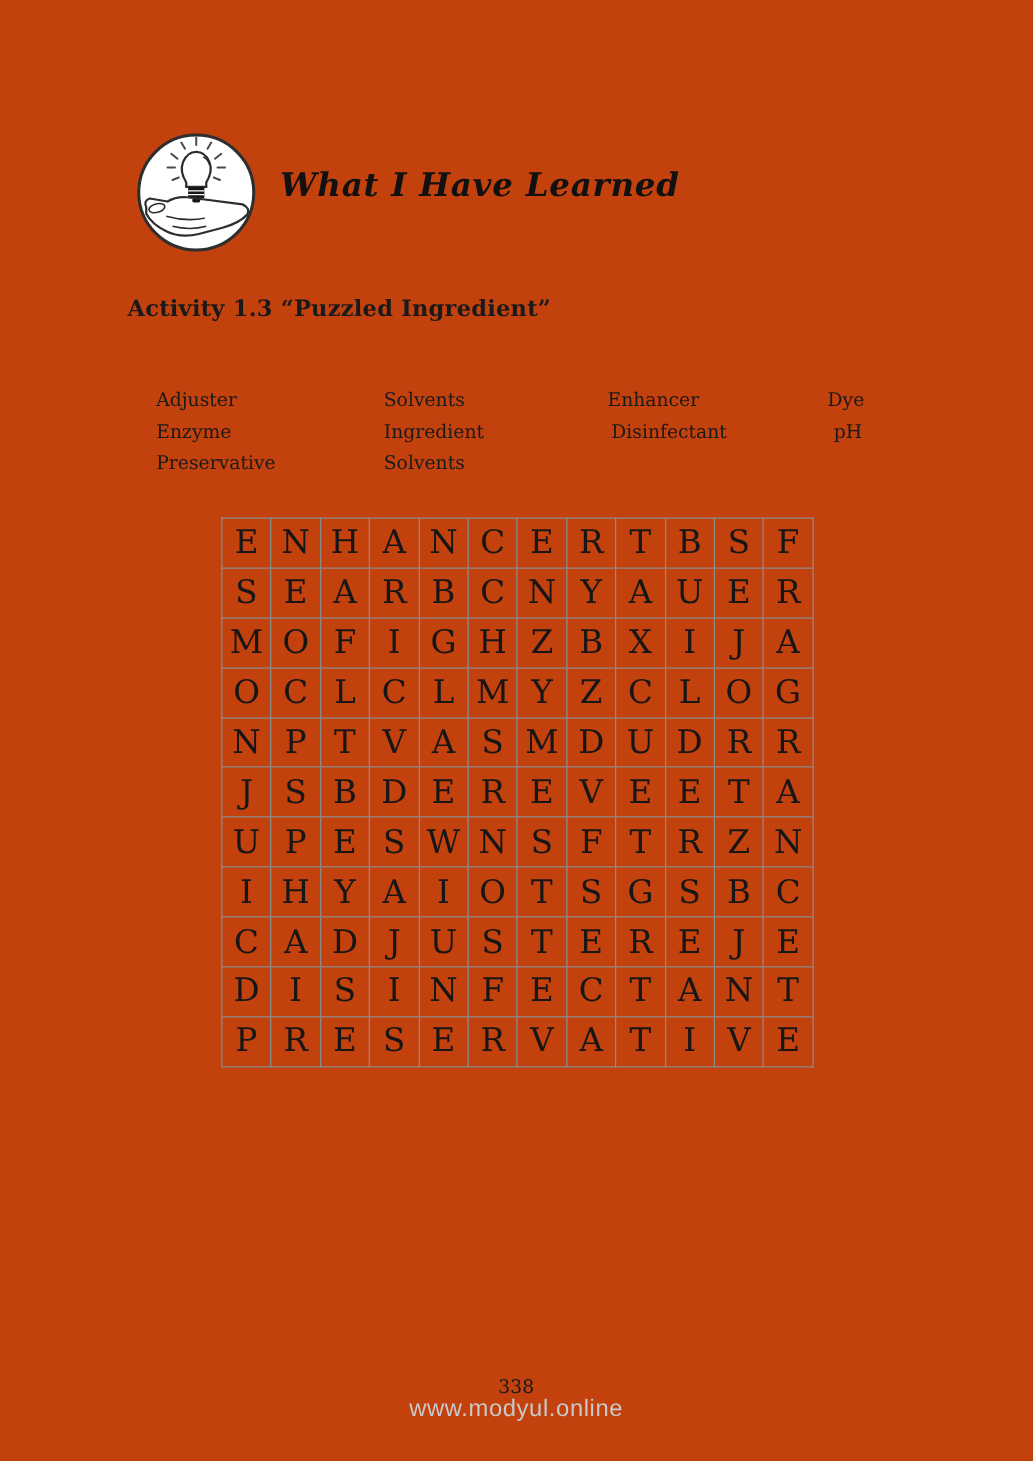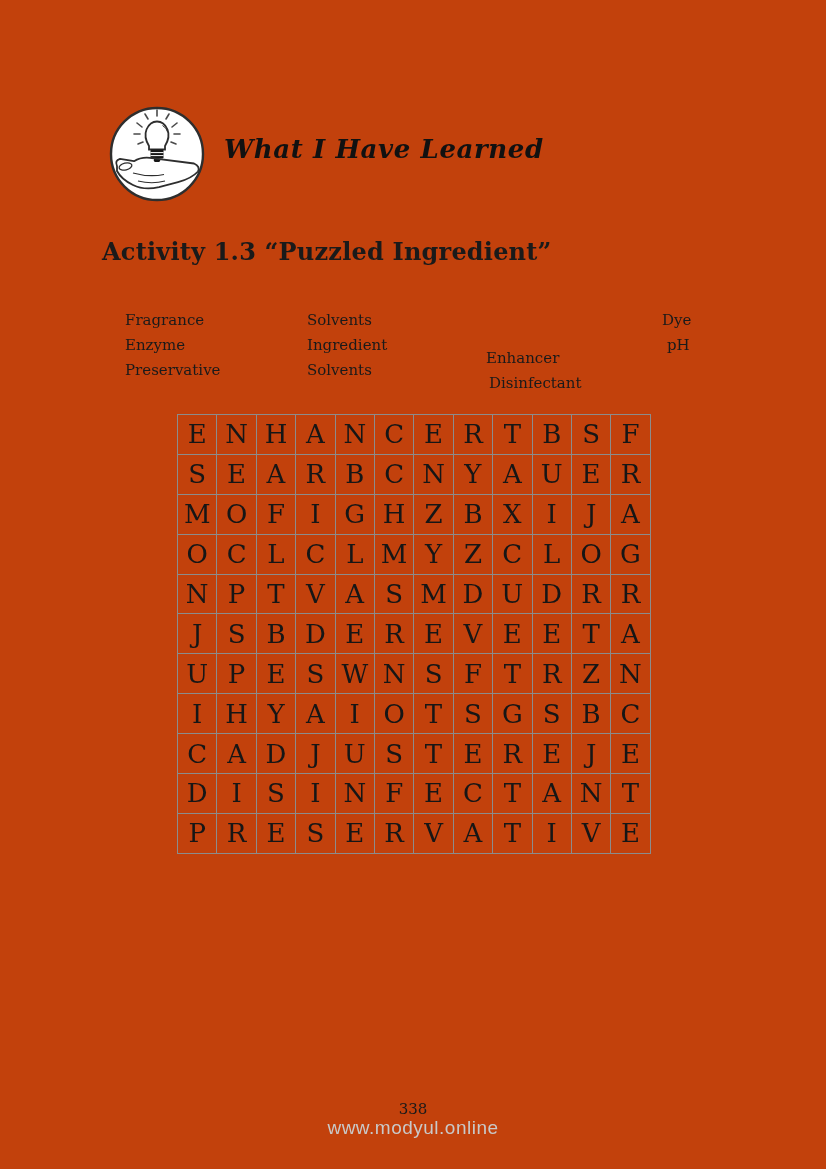--- a/index.html
+++ b/index.html
@@ -11,30 +11,30 @@
   
   .hdr-icon { position:absolute; left:107px; top:103px; width:100px; height:100px; }
   .page-title {
     position:absolute; left:224px; top:134px;
     font-size:26px; font-weight:bold; font-style:italic; color:#111;
     letter-spacing:0.6px; white-space:nowrap;
   }
   
   .activity-title {
     position:absolute; left:102px; top:237px;
-    font-size:24px; font-weight:bold; letter-spacing:0.2px; white-space:nowrap;
+    font-size:18px; font-weight:bold; letter-spacing:0.2px; white-space:nowrap;
   }
   .direction {
     position:absolute; left:102px; top:261px;
     font-size:15px; white-space:nowrap;
   }
   
   .word { position:absolute; font-size:15px; white-space:nowrap; }
   .wr1 { top:311px; } .wr2 { top:336px; } .wr3 { top:361px; }
-  .wc1 { left:125px; } .wc2 { left:307px; } .wc3 { left:486px;margin-top:38px; } .wc4 { left:662px; }
+  .wc1 { left:125px; } .wc2 { left:307px; } .wc3 { left:486px; } .wc4 { left:662px; }
   .wr2.wc3 { left:489px; } .wr2.wc4 { left:667px; }
   
   .puzzle {
     position:absolute; left:177px; top:414px;
     border-collapse:collapse; table-layout:fixed;
   }
   .puzzle td {
     width:38.4px; height:38.9px; padding:0;
     border:1px solid #8c8c8c;
     text-align:center; vertical-align:middle;
@@ -87,21 +87,21 @@
       <path d="M26 70 Q42 74.5 57 71.5" stroke-width="1.2"></path>
       <path d="M31 78 Q45 81.5 58 78" stroke-width="1.2"></path>
     </g>
   </svg>
 
   <div class="page-title">What I Have Learned</div>
 
   <div class="activity-title">Activity 1.3 “Puzzled Ingredient”</div>
 
   <div>
-    <span class="word wr1 wc1">Fragrance</span>
+    <span class="word wr1 wc1">Adjuster</span>
     <span class="word wr1 wc2">Solvents</span>
     <span class="word wr1 wc3">Enhancer</span>
     <span class="word wr1 wc4">Dye</span>
     <span class="word wr2 wc1">Enzyme</span>
     <span class="word wr2 wc2">Ingredient</span>
     <span class="word wr2 wc3">Disinfectant</span>
     <span class="word wr2 wc4">pH</span>
     <span class="word wr3 wc1">Preservative</span>
     <span class="word wr3 wc2">Solvents</span>
   </div>

